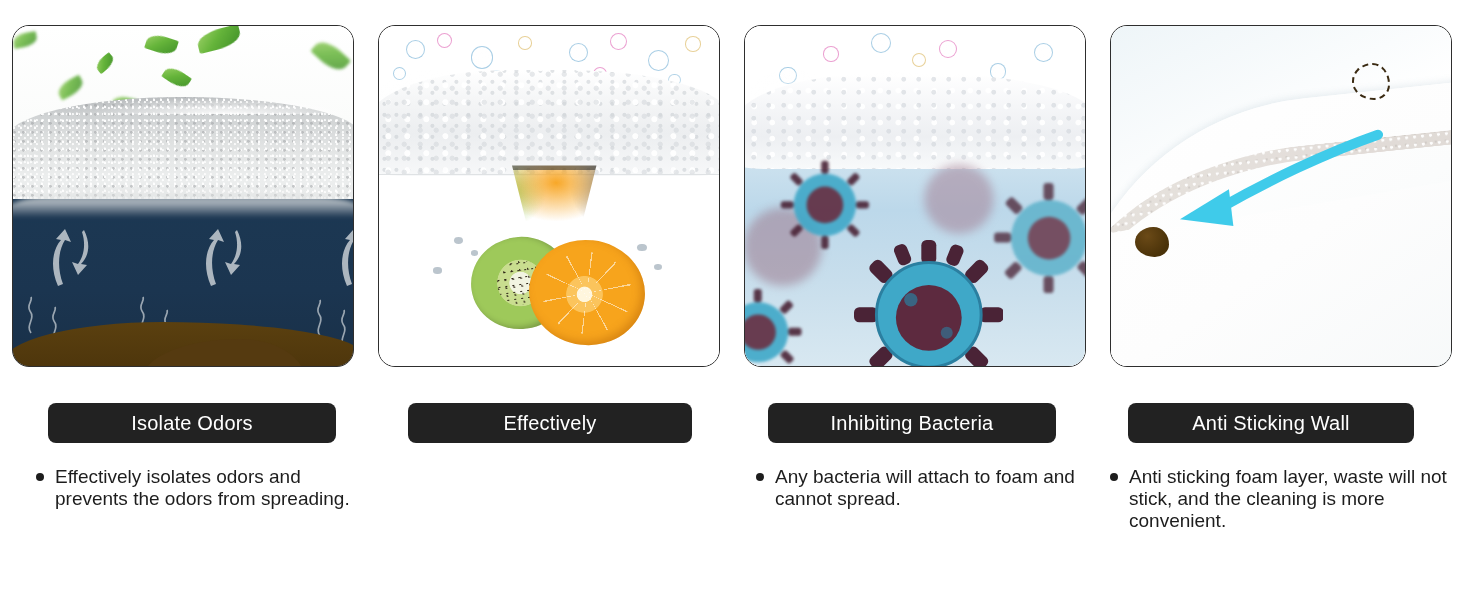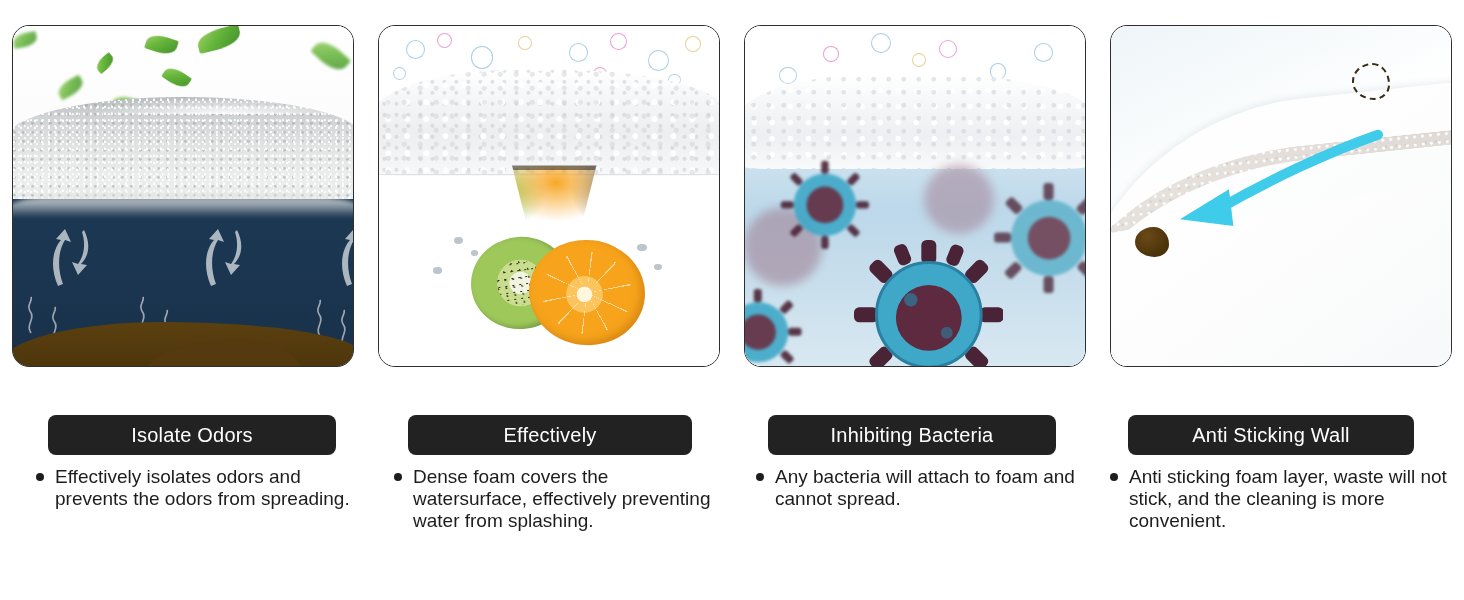--- a/index.html
+++ b/index.html
@@ -224,21 +224,21 @@
     position:absolute;left:71%;top:11%;width:10%;height:9.5%;
     border:2.2px dashed #3a2a12;
     border-radius:54% 46% 42% 58%/50% 58% 42% 50%;
   }
 
   
   .pill{
     position:absolute;top:403px;height:40px;
     background:#222222;border-radius:8px;
     display:flex;align-items:center;justify-content:center;
-    color:#ffffff;font-size:20px;letter-spacing:.2px;margin-top:12px;
+    color:#ffffff;font-size:20px;letter-spacing:.2px;
   }
   .c1 .pill{left:48px;width:288px;}
   .c2 .pill{left:42px;width:284px;}
   .c3 .pill{left:36px;width:288px;}
   .c4 .pill{left:30px;width:286px;}
 
   
   .bullet{
     position:absolute;top:466px;display:flex;gap:11px;
     font-size:19px;line-height:1.16;color:#1d1d1d;
@@ -366,24 +366,20 @@
         <div class="drop" style="left:81%;top:70%;width:2.2%;height:1.7%;"></div>
         <div class="drop" style="left:73%;top:76%;width:1.8%;height:1.5%;"></div>
 
         <div class="kiwi"></div>
         <div class="orange"></div>
       </div>
     </div>
 
     <div class="pill">
       <span>Effectively</span>
-    </div>
-    <div class="bullet">
-      <span class="dot"></span>
-      <span class="btext">Dense foam covers the watersurface, effectively preventing water from splashing.</span>
     </div>
   </div>
 
   <div class="col c4">
     <div class="card">
       <div class="scene">
         <div class="p4-bg"></div>
         <div class="p4-water"></div>
         <div class="p4-rim"></div>
         <div class="p4-foamband"></div>

